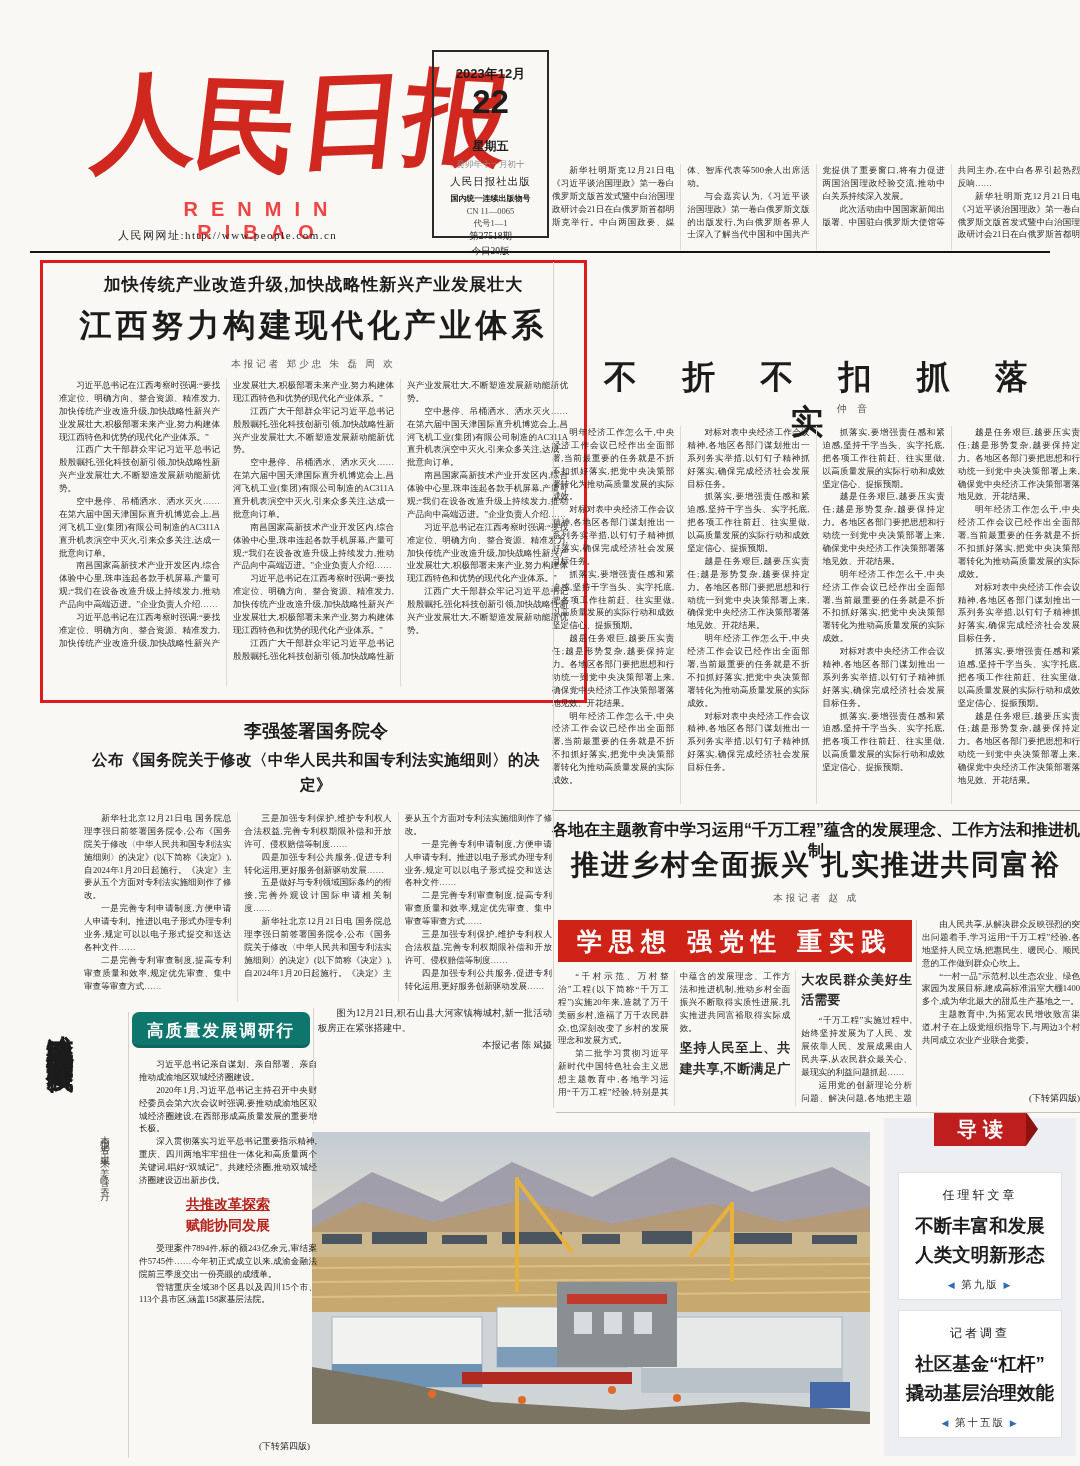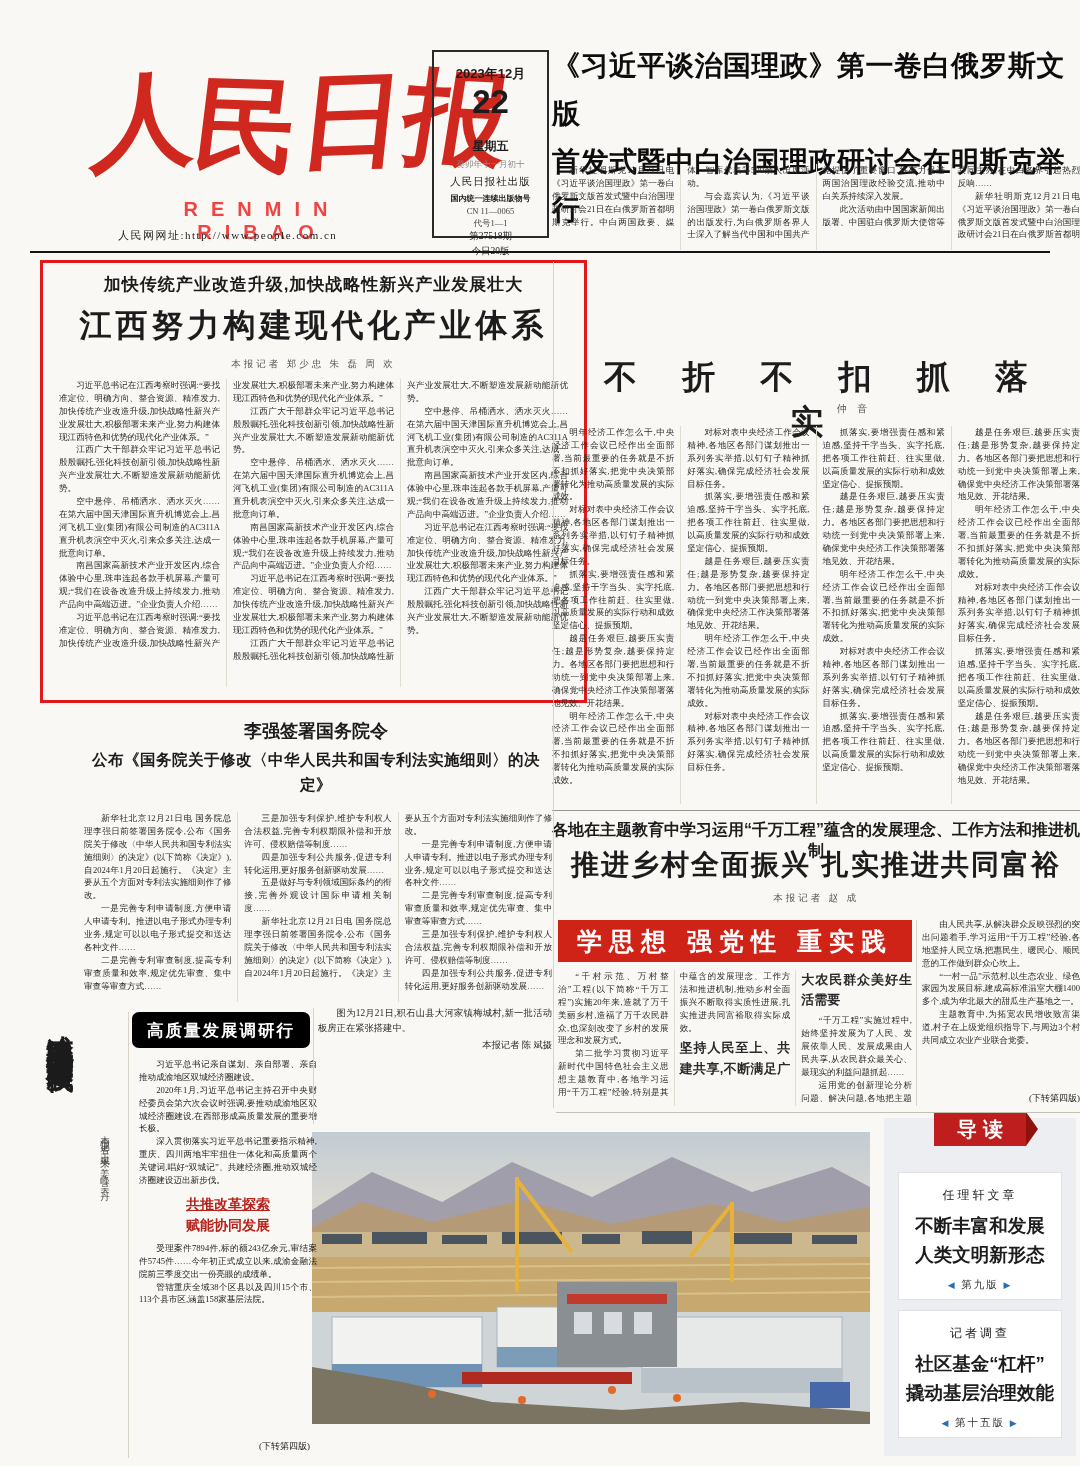--- a/index.html
+++ b/index.html
@@ -88,21 +88,21 @@
              line-height:1.62; text-align:justify; color:#2b2b2b; overflow:hidden; }
   .caption p { text-indent:2em; }
   .caption .credit { text-indent:0; text-align:right; margin-top:2px; }
   .photo { left:312px; top:1132px; width:558px; height:292px; background:#cfd4d6; overflow:hidden; }
 
   
   .cy-vtitle { left:42px; top:1014px; height:442px; writing-mode:vertical-rl;
                font-size:27px; font-weight:800; letter-spacing:2px; }
   .cy-vbyline { left:98px; top:1128px; height:280px; writing-mode:vertical-rl;
                 font-size:9.5px; color:#444; letter-spacing:3px; }
-  .cy-tag { left:132px; top:1012px; width:178px; height:36px; background:#000000;
+  .cy-tag { left:132px; top:1012px; width:178px; height:36px; background:#0f766e;
             border-radius:7px; color:#fff; text-align:center; line-height:36px;
             font-size:16.5px; font-weight:bold; letter-spacing:2px;
             box-shadow:inset 0 -3px 0 rgba(0,0,0,.12); }
   .cy-body { left:139px; top:1058px; width:178px; height:386px; font-size:8.6px;
              line-height:1.5; text-align:justify; overflow:hidden; }
   .cy-body p { text-indent:2em; }
   .cy-sub { text-align:center; color:#b5231c; font-weight:bold; font-size:14px;
             font-family:"Liberation Sans","DejaVu Sans",sans-serif; line-height:1.5; }
   .cy-sub.first { margin-top:7px;text-decoration:underline; }
   .cy-sub.last  { margin-bottom:6px; }
@@ -147,24 +147,20 @@
     <div class="db-week">星期五</div>
     <div class="db-lunar">癸卯年十一月初十</div>
     <div class="db-pub">人民日报社出版</div>
     <div class="db-issn-label">国内统一连续出版物号</div>
     <div class="db-small">CN 11—0065</div>
     <div class="db-small">代号1—1</div>
     <div class="db-issue">第27518期</div>
     <div class="db-issue">今日20版</div>
   </div>
 
-  <div class="abs topstory-title sans">
-    <div>《习近平谈治国理政》第一卷白俄罗斯文版</div>
-    <div>首发式暨中白治国理政研讨会在明斯克举行</div>
-  </div>
   <div class="abs body-cols topstory-body">
       <p>新华社明斯克12月21日电  《习近平谈治国理政》第一卷白俄罗斯文版首发式暨中白治国理政研讨会21日在白俄罗斯首都明斯克举行。中白两国政要、媒体、智库代表等500余人出席活动。</p>
       <p>与会嘉宾认为,《习近平谈治国理政》第一卷白俄罗斯文版的出版发行,为白俄罗斯各界人士深入了解当代中国和中国共产党提供了重要窗口,将有力促进两国治国理政经验交流,推动中白关系持续深入发展。</p>
       <p>此次活动由中国国家新闻出版署、中国驻白俄罗斯大使馆等共同主办,在中白各界引起热烈反响……</p>
       <p>新华社明斯克12月21日电  《习近平谈治国理政》第一卷白俄罗斯文版首发式暨中白治国理政研讨会21日在白俄罗斯首都明斯克举行。中白两国政要、媒体、智库代表等500余人出席活动。</p>
     </div>
 
   <div class="abs header-rule"></div>
 
   <div class="abs redbox">

